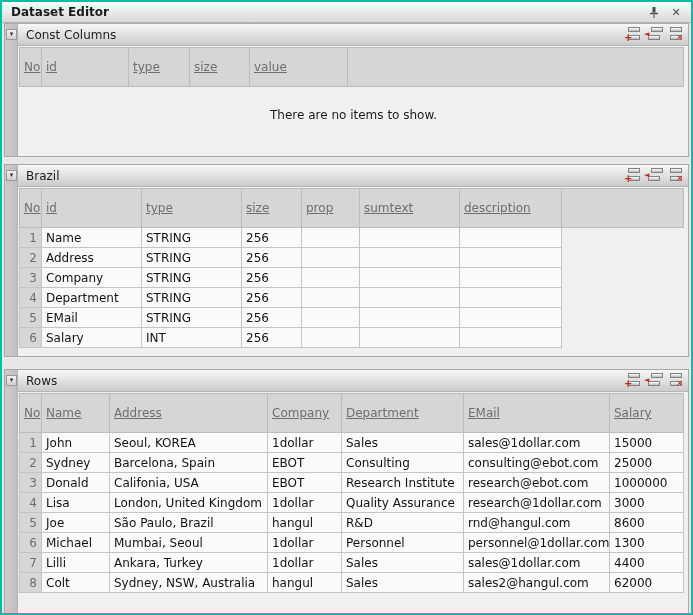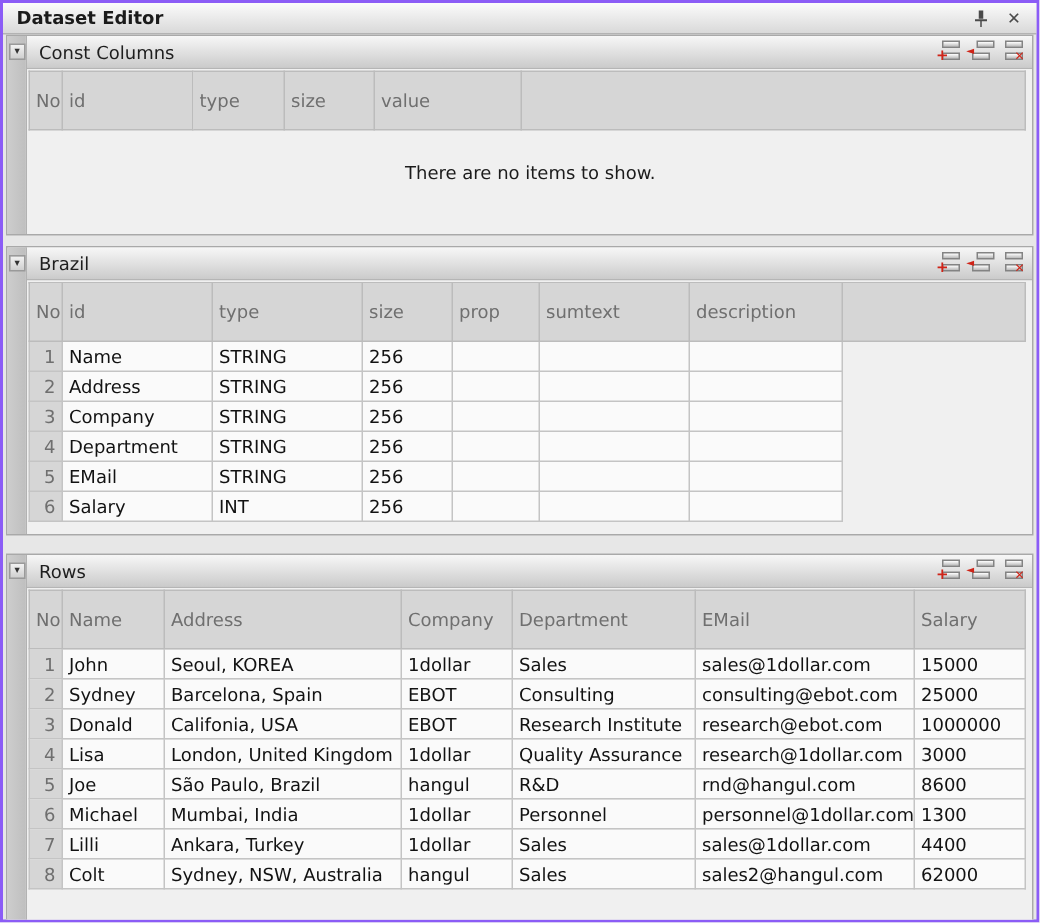--- a/index.html
+++ b/index.html
@@ -1,21 +1,21 @@
 <!DOCTYPE html>
 <html><head>
 <meta charset="utf-8">
 <style>
   * { margin:0; padding:0; box-sizing:border-box; }
   html,body { background:#ffffff; }
   body { font-family:"DejaVu Sans","Liberation Sans",sans-serif; font-size:12px; }
 
   #wrap{
     width:693px; height:615px;
-    border:2px solid #8b5cf6;
+    border:2px solid #14b8a6;
     background:#e7e7e7;
     display:flex; flex-direction:column;
     overflow:hidden;
   }
 
   
   .titlebar{
     height:21px; flex:0 0 21px;
     background:linear-gradient(#fbfbfb,#d9d9d9);
     border-bottom:1px solid #b3b3b3;
@@ -68,21 +68,21 @@
   .tbtn.insert .glyph{ left:-1px; top:4px; font-size:7px; }
   .tbtn.delete .glyph{ right:0; top:7px; font-size:8px; }
 
   .section-content{ background:#f0f0f0; padding:1px 0 0 1px; flex:1 1 auto; }
 
   
   table{ border-collapse:collapse; table-layout:fixed; width:665px; font-size:12px; }
   th{
     background:#d6d6d6; color:#6f6f6f; font-weight:normal; text-align:left;
     border:1px solid #bcbcbc; padding:12px 4px; height:22px;
-    overflow:hidden; white-space:nowrap;
+    overflow:hidden; white-space:nowrap;text-decoration:underline;
   }
   td{
     background:#fafafa; color:#121212;
     border:1px solid #c4c4c4; padding:2px 4px; height:20px;
     overflow:hidden; white-space:nowrap;
   }
   td.num{ background:#d6d6d6; color:#6f6f6f; text-align:right; }
   td.filler{ background:transparent; border:none; }
 
   .empty-area{ height:69px; text-align:center; color:#1b1b1b; padding-top:21px; }
@@ -380,21 +380,21 @@
                 <td>Joe</td>
                 <td>São Paulo, Brazil</td>
                 <td>hangul</td>
                 <td>R&amp;D</td>
                 <td>rnd@hangul.com</td>
                 <td>8600</td>
               </tr>
               <tr>
                 <td class="num">6</td>
                 <td>Michael</td>
-                <td>Mumbai, India</td>
+                <td>Mumbai, Seoul</td>
                 <td>1dollar</td>
                 <td>Personnel</td>
                 <td>personnel@1dollar.com</td>
                 <td>1300</td>
               </tr>
               <tr>
                 <td class="num">7</td>
                 <td>Lilli</td>
                 <td>Ankara, Turkey</td>
                 <td>1dollar</td>

